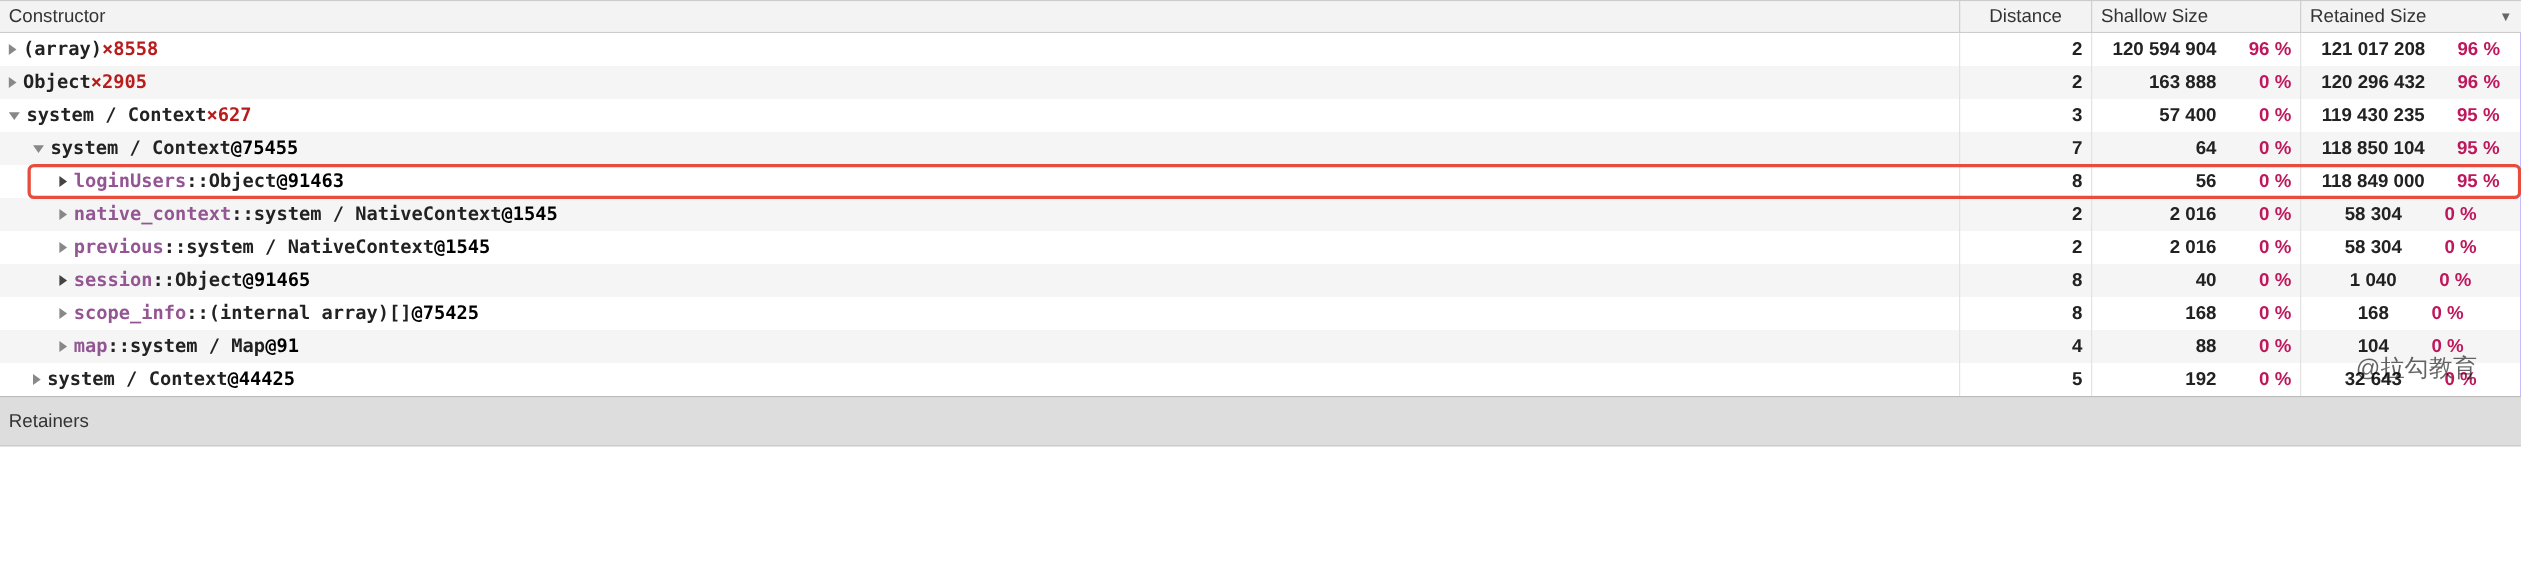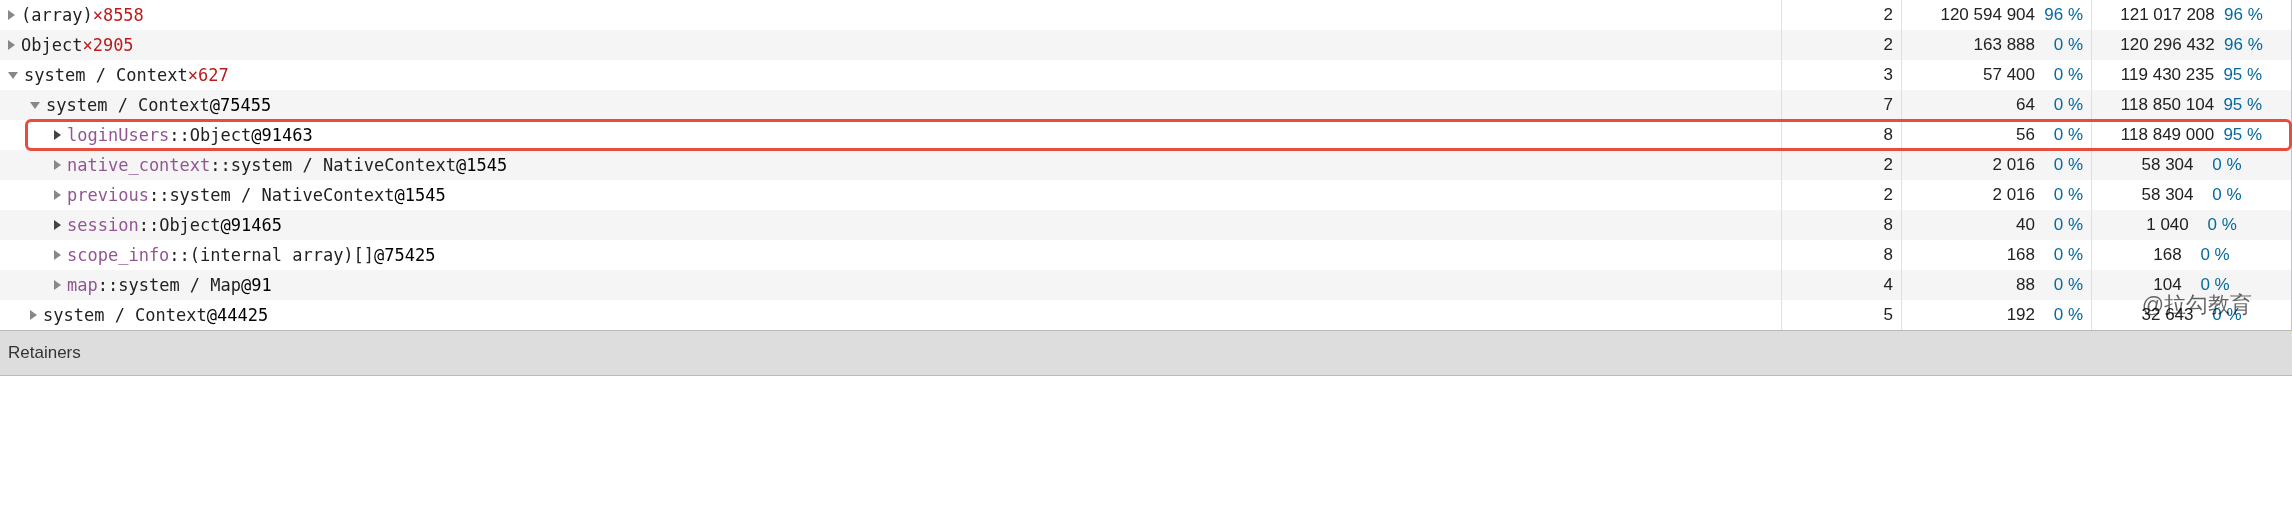--- a/index.html
+++ b/index.html
@@ -5,52 +5,61 @@
 * { box-sizing: border-box; margin: 0; padding: 0; }
 body { font-family: -apple-system, "Helvetica Neue", Arial, sans-serif; font-size: 17px; color: #222; background: #fff; }
 .table { width: 2292px; }
 .header-row { display: flex; background: #f3f3f3; border-top: 1px solid #ccc; border-bottom: 1px solid #ccc; height: 30px; }
 .header-cell { border-right: 1px solid #ccc; padding: 4px 8px; display: flex; align-items: center; color: #333; font-size: 17px; }
 .col-constructor { flex: 1; }
 .col-distance { width: 120px; justify-content: center; }
 .col-shallow { width: 190px; }
 .col-retained { width: 200px; border-right: none; }
 .sort-arrow { margin-left: auto; font-size: 12px; color: #666; }
-.row { display: flex; height: 30px; align-items: center; border-bottom: none; }
+.row { display: flex; height: 30px; align-items: center; border-bottom: none; font-weight: bold; }
 .row.alt { background: #f5f5f5; }
 .cell { border-right: 1px solid #e0e0e0; padding: 0 8px; height: 100%; display: flex; align-items: center; }
 .cell.constructor { flex: 1; font-family: Menlo, Consolas, monospace; font-size: 17px; }
 .cell.distance { width: 120px; justify-content: flex-end; }
 .cell.shallow { width: 190px; justify-content: flex-end; }
 .cell.retained { width: 200px; justify-content: center; border-right: 1px solid #c4b5fd; }
 .disclosure { display: inline-block; width: 0; height: 0; margin-right: 6px; }
 .disclosure.right { border-top: 5px solid transparent; border-bottom: 5px solid transparent; border-left: 7px solid #888; }
 .disclosure.down { border-left: 5px solid transparent; border-right: 5px solid transparent; border-top: 7px solid #888; }
 .disclosure.black-right { border-top: 5px solid transparent; border-bottom: 5px solid transparent; border-left: 7px solid #444; }
 .count { color: #b91c1c; }
 .objid { color: #000000; }
 .prop-name { color: #935693; }
 .class-name { color: #222; }
-.pct { color: #0369a1; margin-left: 4px; min-width: 44px; text-align: right; }
+.pct { color: #be185d; margin-left: 24px; min-width: 44px; text-align: right; }
 .num { text-align: right; }
 .highlight { position: relative; border-radius: 14px; }
 .highlight-border { position: absolute; left: 25px; right: 0; top: -1px; bottom: -1px; border: 3px solid #e74c3c; border-radius: 6px; pointer-events: none; z-index: 10; }
 .indent-0 { padding-left: 8px; }
 .indent-1 { padding-left: 30px; }
 .indent-2 { padding-left: 54px; }
 .retainers-bar { background: #ddd; border-top: 1px solid #bbb; border-bottom: 1px solid #bbb; padding: 4px 8px; font-size: 17px; color: #333; height: 46px; display: flex; align-items: center; }
 .watermark { position: absolute; right: 40px; bottom: 56px; color: #000000; font-size: 22px; opacity: 0.6; pointer-events: none; }
 .wrap { position: relative; }
 </style>
 </head>
 <body>
 
 <div class="wrap">
 <div class="table">
 
+  <div class="header-row">
+    <div class="header-cell col-constructor">Constructor</div>
+    <div class="header-cell col-distance">Distance</div>
+    <div class="header-cell col-shallow">Shallow Size</div>
+    <div class="header-cell col-retained">
+      <span>Retained Size</span>
+      <span class="sort-arrow">▼</span>
+    </div>
+  </div>
 
   <div id="rows-container">
         <div class="row">
           <div class="cell constructor indent-0">
             <span class="disclosure right"></span>
             <span>(array)</span>  
             <span class="count">×8558</span>
           </div>
           <div class="cell distance">2</div>
           <div class="cell shallow">

